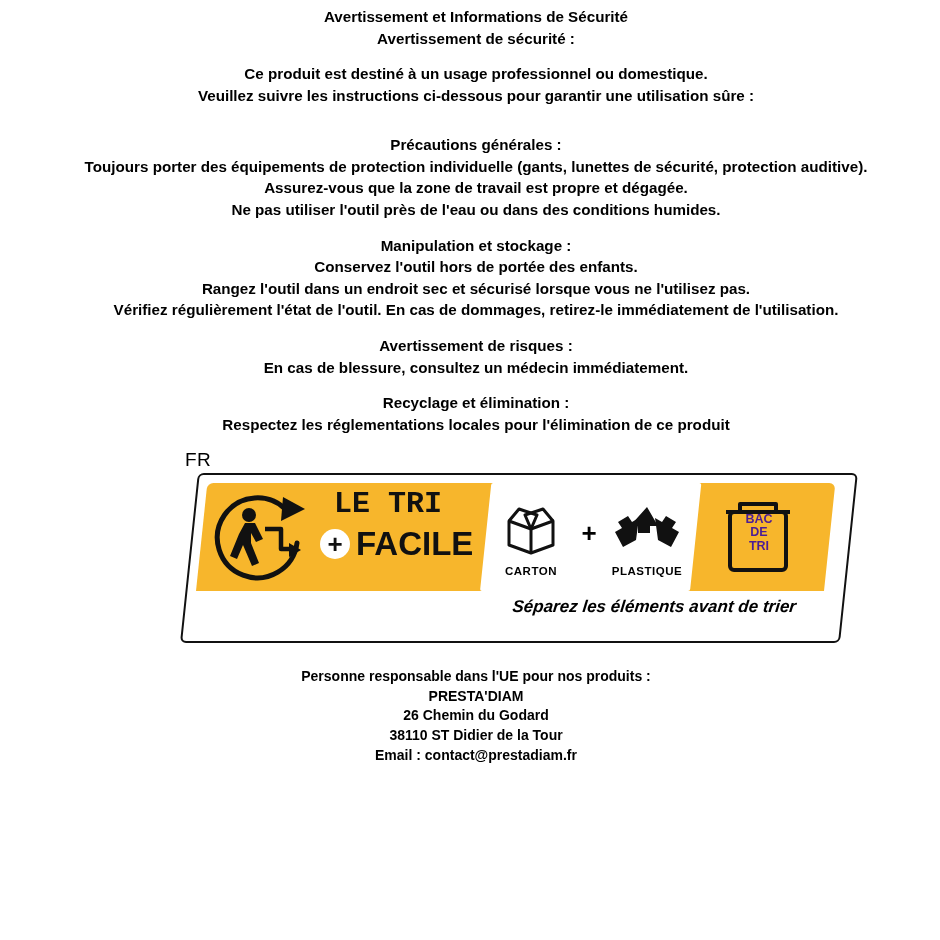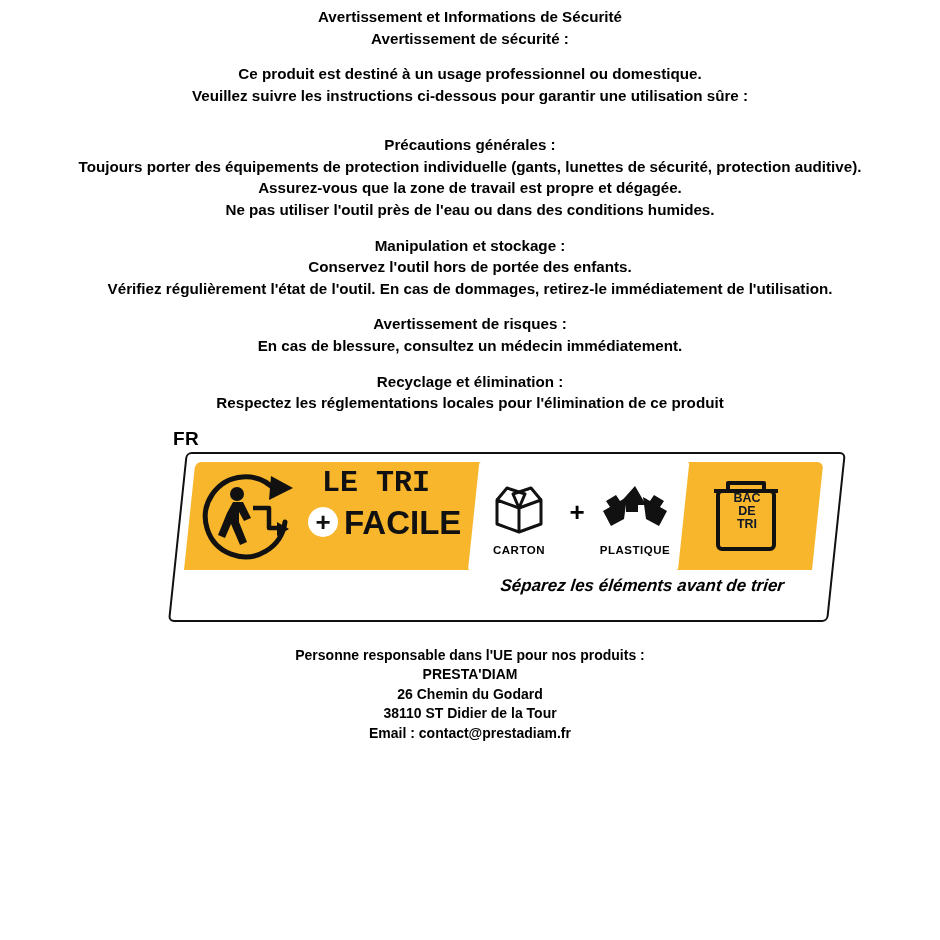--- a/index.html
+++ b/index.html
@@ -12,21 +12,21 @@
     height: 940px;
     font-family: "Liberation Sans", sans-serif;
     color: #000000;
     overflow: hidden;
   }
   .page {
     width: 940px;
     height: 940px;
     position: relative;
     box-sizing: border-box;
-    padding: 6px 8px 0 8px;
+    padding: 6px 8px 0 20px;
   }
   .text-block {
     text-align: center;
     font-weight: bold;
     font-size: 15.2px;
     line-height: 1.42;
   }
   .text-block .line {
     white-space: nowrap;
   }
@@ -38,21 +38,21 @@
   .label-area {
     position: relative;
     margin-top: 14px;
     height: 200px;
   }
   .fr-tag {
     position: absolute;
     left: 165px;
     top: 0px;
     font-size: 19px;
-    font-weight: bold;
+    font-weight: normal;
     letter-spacing: .5px;
     text-align: right;
   }
   .label-box {
     position: absolute;
     left: 160px;
     top: 24px;
     width: 660px;
     height: 170px;
   }
@@ -181,21 +181,21 @@
   }
   .bin-label {
     position: absolute;
     left: 556px;
     top: 40px;
     width: 46px;
     text-align: center;
     font-size: 12.5px;
     font-weight: bold;
     line-height: 1.05;
-    color: #0f172a;
+    color: #4c1d95;
   }
   .label-footer {
     position: absolute;
     left: 40px;
     top: 124px;
     width: 600px;
     text-align: right;
     padding-right: 24px;
     box-sizing: border-box;
     font-size: 17px;
@@ -240,20 +240,21 @@
     <div class="line">Toujours porter des équipements de protection individuelle (gants, lunettes de sécurité, protection auditive).</div>
     <div class="line">Assurez-vous que la zone de travail est propre et dégagée.</div>
     <div class="line">Ne pas utiliser l'outil près de l'eau ou dans des conditions humides.</div>
   </div>
 
   <div class="spacer"></div>
 
   <div class="text-block">
     <div class="line">Manipulation et stockage :</div>
     <div class="line">Conservez l'outil hors de portée des enfants.</div>
+    <div class="line">Rangez l'outil dans un endroit sec et sécurisé lorsque vous ne l'utilisez pas.</div>
     <div class="line">Vérifiez régulièrement l'état de l'outil. En cas de dommages, retirez-le immédiatement de l'utilisation.</div>
   </div>
 
   <div class="spacer"></div>
 
   <div class="text-block">
     <div class="line">Avertissement de risques :</div>
     <div class="line">En cas de blessure, consultez un médecin immédiatement.</div>
   </div>
 

